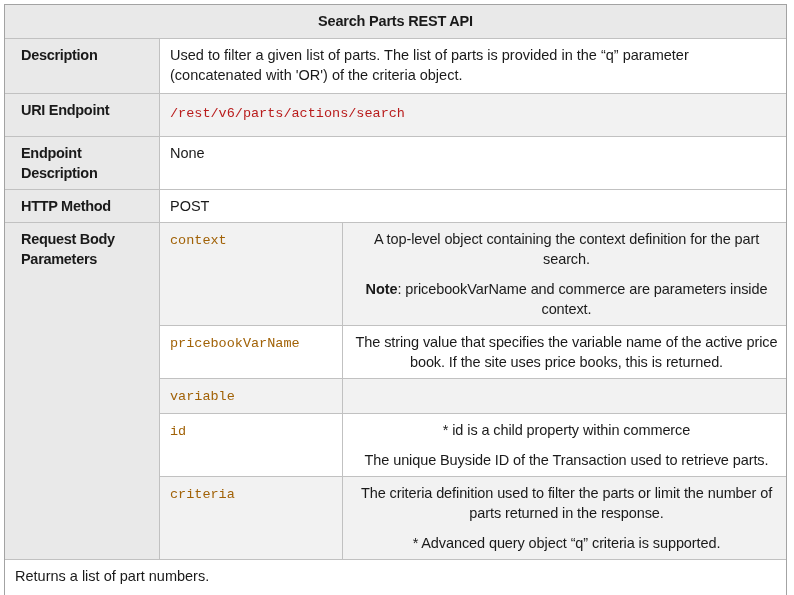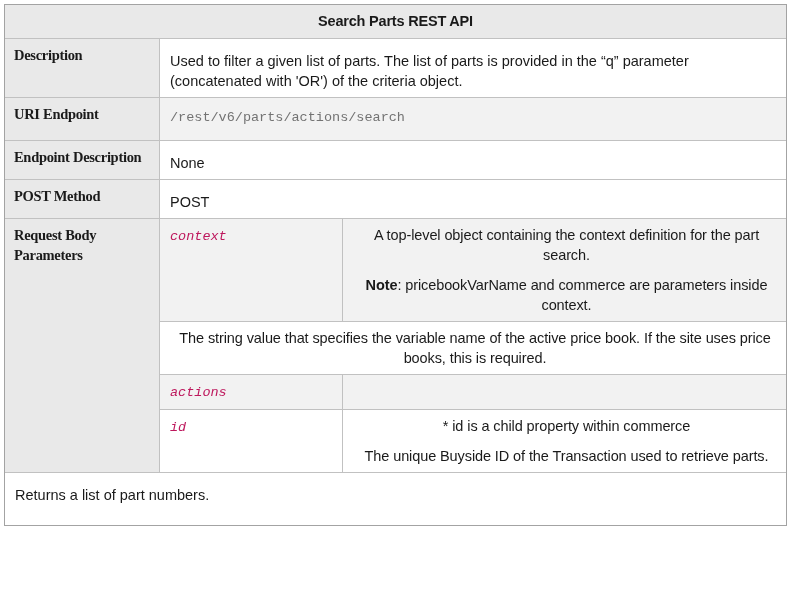--- a/index.html
+++ b/index.html
@@ -36,44 +36,43 @@
     background: #ffffff;
   }
   .t-label {
     width: 155px;
     box-sizing: border-box;
     flex: 0 0 155px;
     background: #e9e9e9;
     border-right: 1px solid #c1c1c1;
     font-weight: bold;
     letter-spacing: -0.3px;
-    padding: 6px 4px 6px 9px;
-    font-family: Liberation Serif, serif;
+    padding: 6px 4px 6px 16px;
   }
   .t-value {
     flex: 1 1 auto;
     box-sizing: border-box;
-    padding: 12px 8px 6px 10px;
+    padding: 6px 8px 6px 10px;
   }
   .t-value p, .p-desc p { margin: 0 0 10px 0; }
   .t-value p:last-child, .p-desc p:last-child { margin-bottom: 0; }
   .row-description .t-value { min-height: 54px; }
   .row-uri .t-value {
     min-height: 42px;
     background: #f2f2f2;
     padding-top: 10px;
   }
   .row-endpoint .t-value, .row-http .t-value { min-height: 32px; }
   .row-response .t-value { min-height: 52px; }
   .mono {
     font-family: "Liberation Mono", "DejaVu Sans Mono", monospace;
     font-size: 13.5px;
   }
-  .code-gray { color: #737373; }
-  .param-name { color: #be185d; font-style: italic; }
+  .code-gray { color: #b91c1c; }
+  .param-name { color: #a16207; }
   .nested {
     flex: 1 1 auto;
     display: flex;
     flex-direction: column;
   }
   .p-row {
     display: flex;
     border-top: 1px solid #c1c1c1;
     background: #ffffff;
   }
@@ -113,54 +112,62 @@
     <div class="t-label">URI Endpoint</div>
     <div class="t-value mono code-gray">/rest/v6/parts/actions/search</div>
   </div>
 
   <div class="t-row row-endpoint">
     <div class="t-label">Endpoint Description</div>
     <div class="t-value">None</div>
   </div>
 
   <div class="t-row row-http">
-    <div class="t-label">POST Method</div>
+    <div class="t-label">HTTP Method</div>
     <div class="t-value">POST</div>
   </div>
 
   <div class="t-row row-request-body">
     <div class="t-label">Request Body Parameters</div>
     <div class="nested">
 
       <div class="p-row alt">
         <div class="p-name mono param-name">context</div>
         <div class="p-desc">
           <p>A top-level object containing the context definition for the part search.</p>
           <p><span class="bold">Note</span><span>: pricebookVarName and commerce are parameters inside context.</span></p>
         </div>
       </div>
 
       <div class="p-row">
+        <div class="p-name mono param-name">pricebookVarName</div>
         <div class="p-desc">
-          <p>The string value that specifies the variable name of the active price book. If the site uses price books, this is required.</p>
+          <p>The string value that specifies the variable name of the active price book. If the site uses price books, this is returned.</p>
         </div>
       </div>
 
       <div class="p-row alt">
-        <div class="p-name mono param-name">actions</div>
+        <div class="p-name mono param-name">variable</div>
       </div>
 
       <div class="p-row">
         <div class="p-name mono param-name">id</div>
         <div class="p-desc">
           <p>* id is a child property within commerce</p>
           <p>The unique Buyside ID of the Transaction used to retrieve parts.</p>
         </div>
       </div>
 
+      <div class="p-row alt">
+        <div class="p-name mono param-name">criteria</div>
+        <div class="p-desc">
+          <p>The criteria definition used to filter the parts or limit the number of parts returned in the response.</p>
+          <p>* Advanced query object “q” criteria is supported.</p>
+        </div>
+      </div>
 
     </div>
   </div>
 
   <div class="t-row row-response">
     <div class="t-value">Returns a list of part numbers.</div>
   </div>
 
 </div>
 

